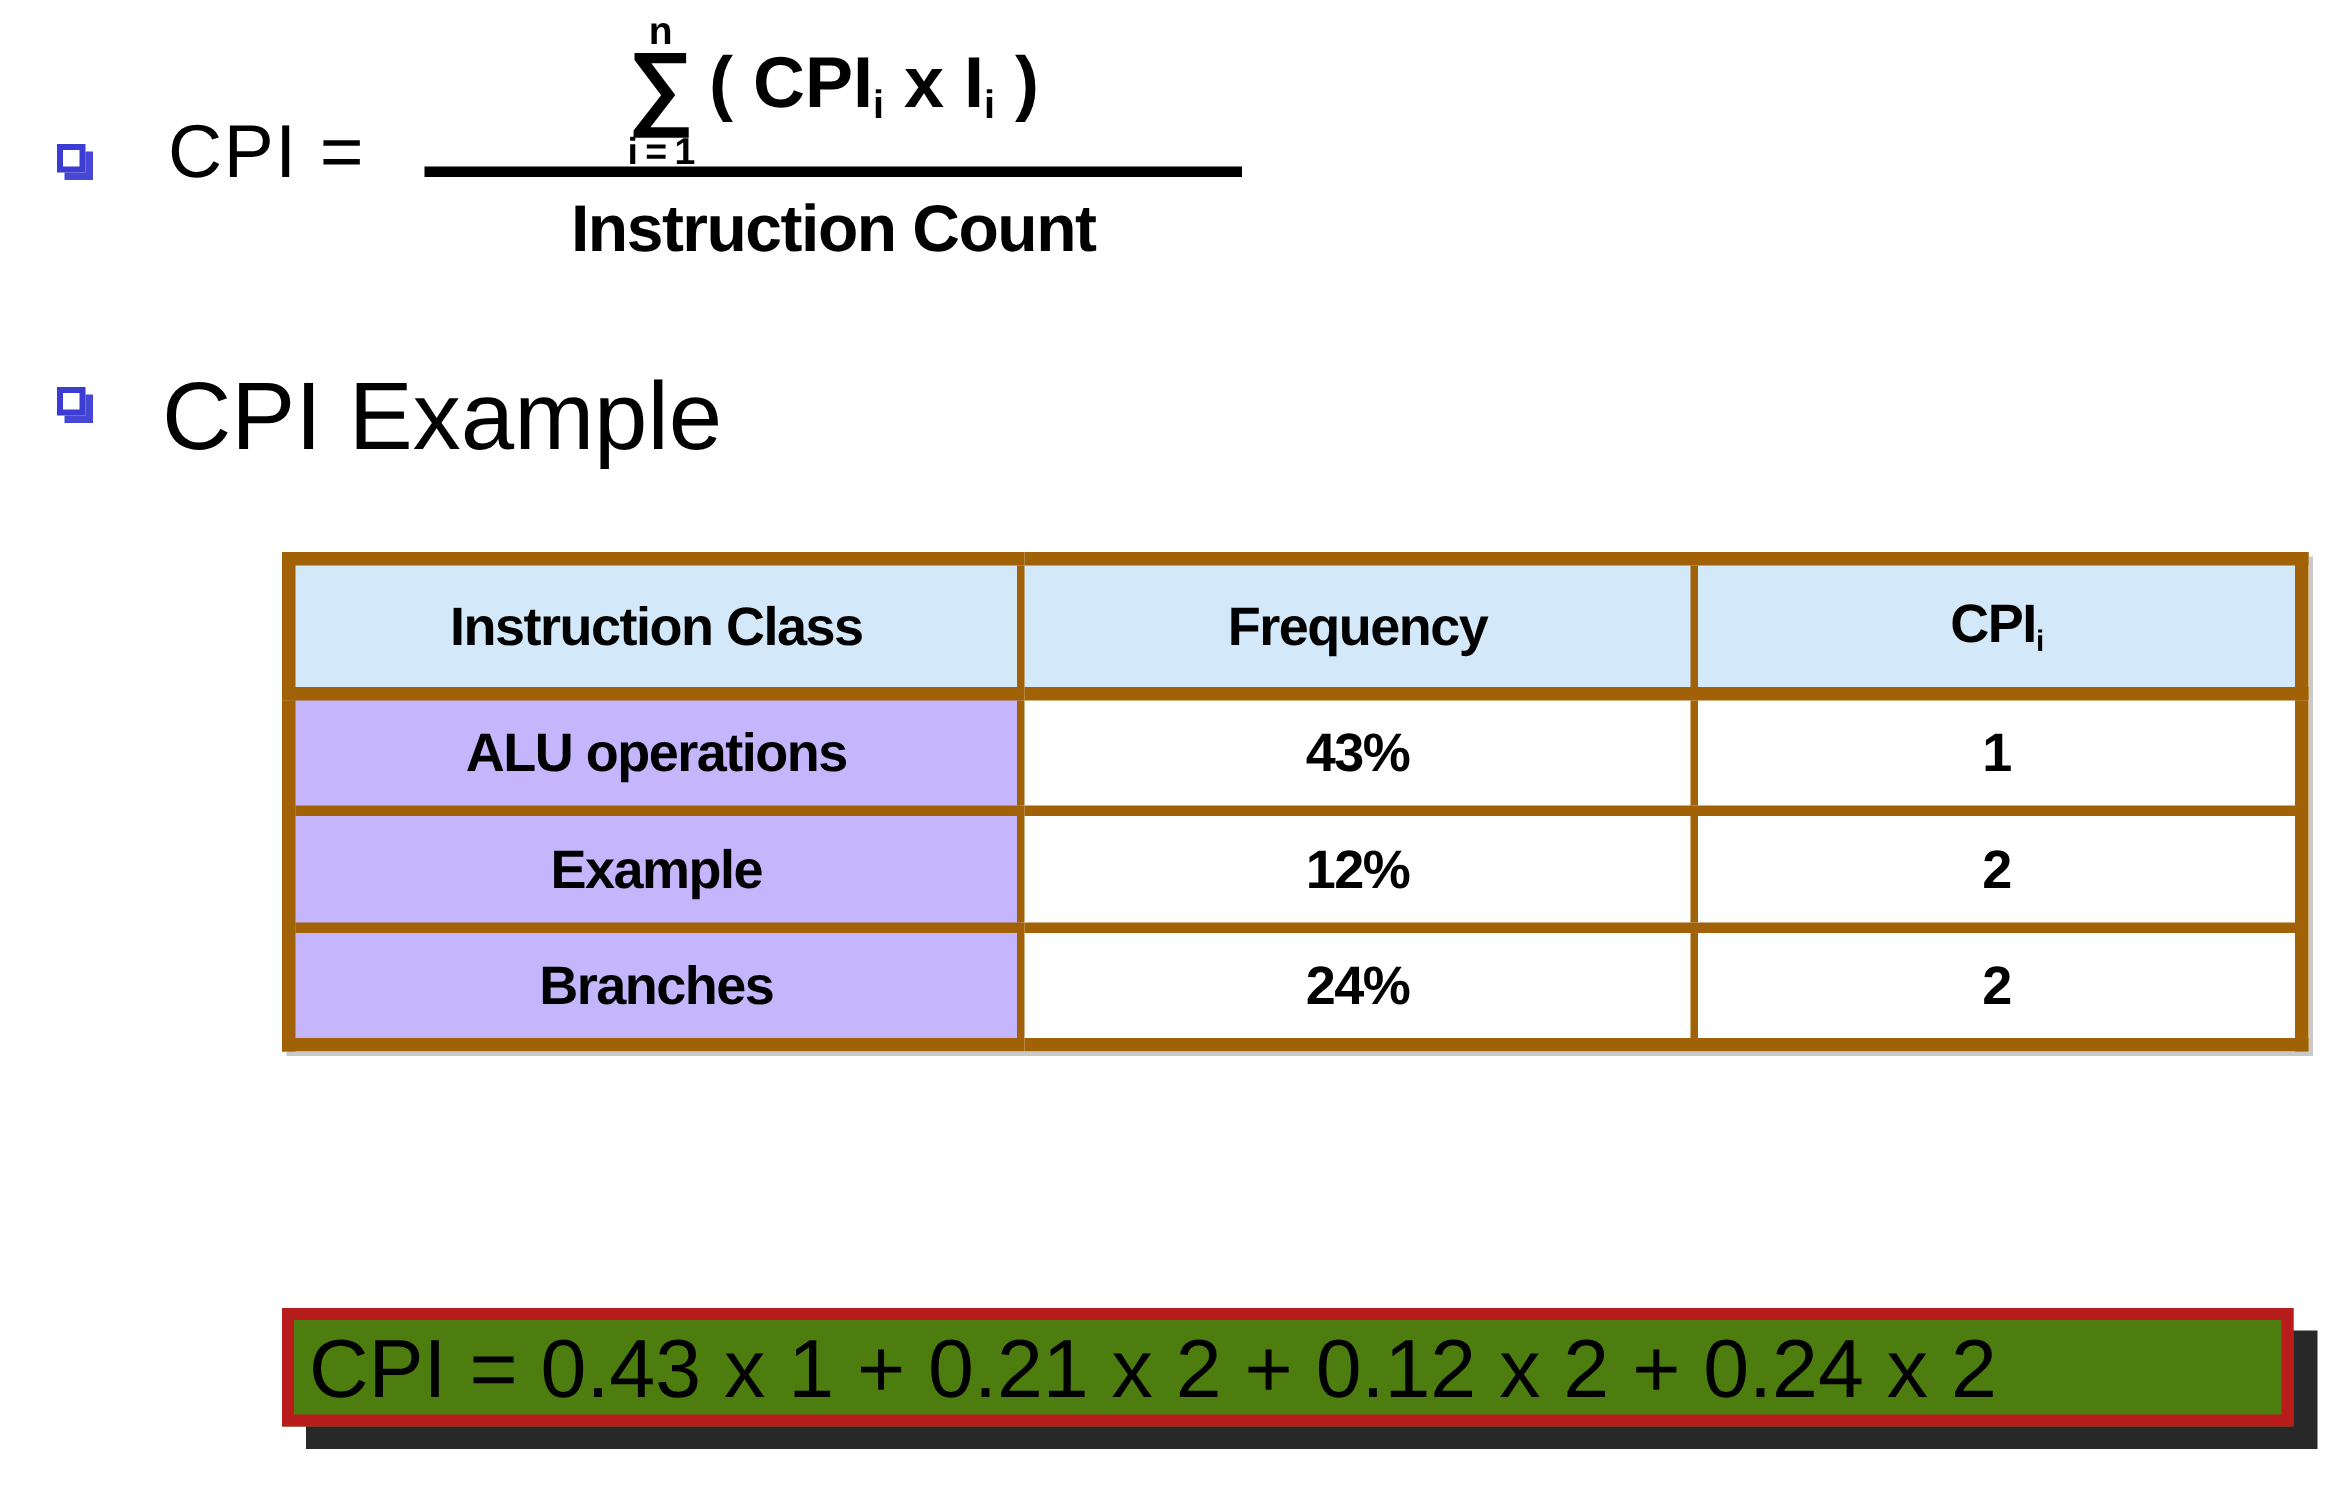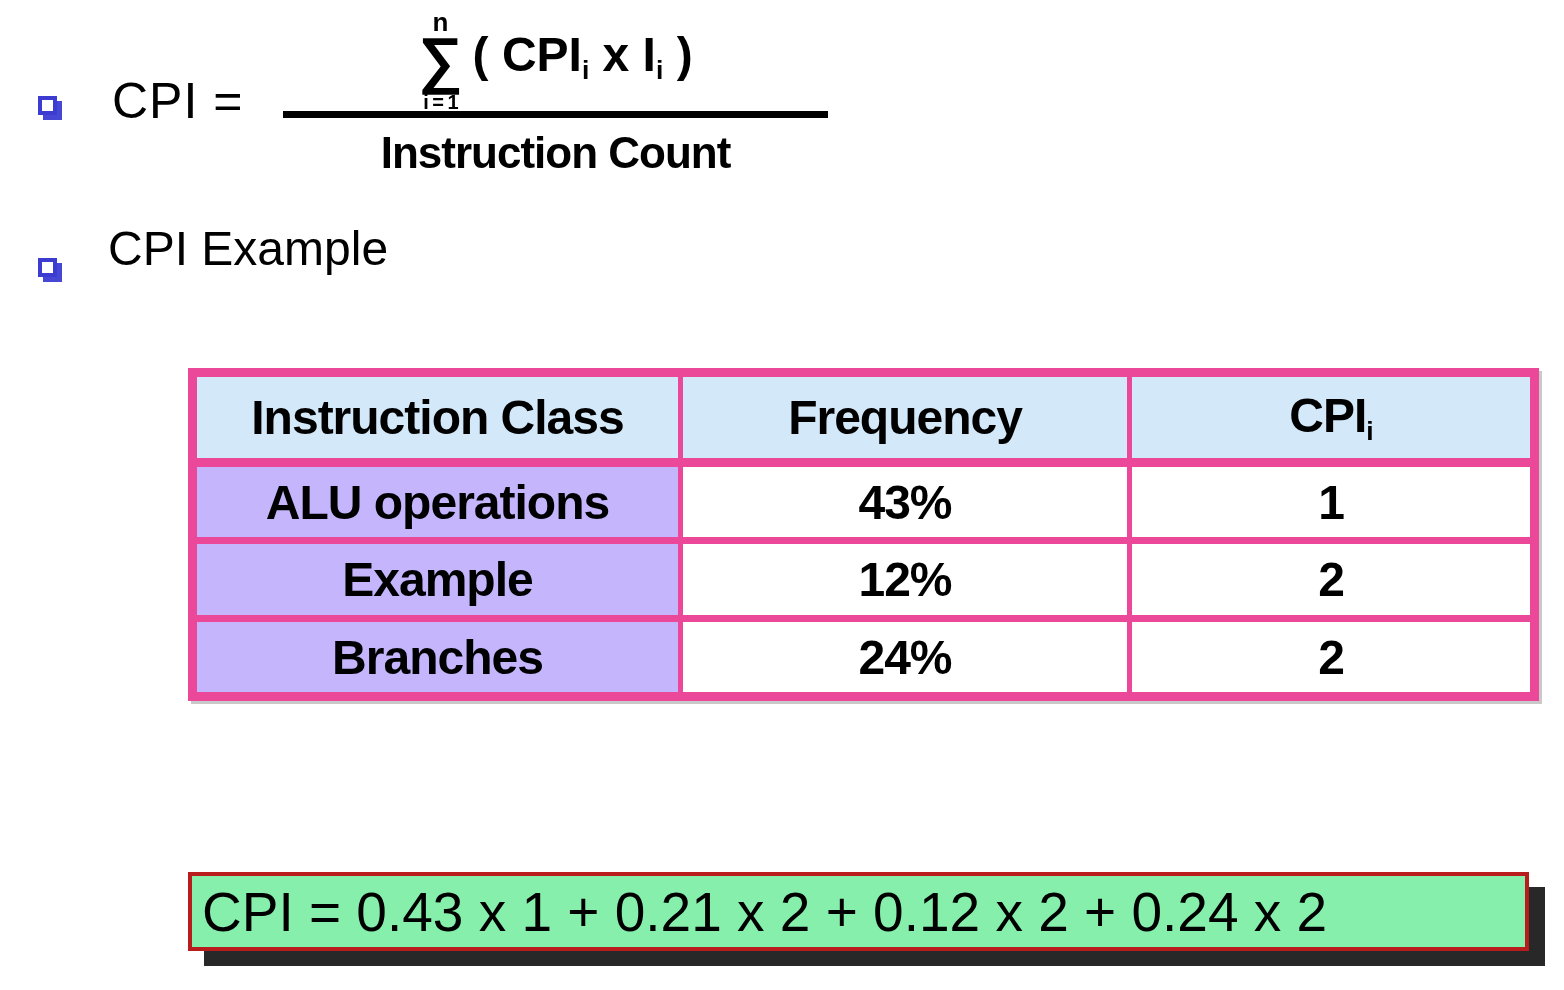--- a/index.html
+++ b/index.html
@@ -49,21 +49,21 @@
   .sigma-block {
     display: inline-flex;
     flex-direction: column;
     align-items: center;
     font-weight: bold;
     line-height: 1;
     margin-bottom: -8px;
   }
   .sig-upper { font-size: 26px; font-weight: bold; margin-bottom: -4px; }
   .sig {      font-size: 62px; font-weight: bold; line-height: 0.95; }
-  .sig-lower { font-size: 20px; font-weight: bold; letter-spacing: -1px; margin-top: 2px; }
+  .sig-lower { font-size: 25px; font-weight: bold; letter-spacing: -1px; margin-top: 2px; }
   .num-expr {
     font-size: 48px;
     font-weight: bold;
     white-space: nowrap;
     letter-spacing: 0px;
   }
   .num-expr sub, .cpi-col-sub {
     font-size: 0.55em;
     vertical-align: -0.3em;
     font-weight: bold;
@@ -71,65 +71,65 @@
   .denominator {
     font-size: 44px;
     font-weight: bold;
     letter-spacing: -1px;
     padding-top: 10px;
   }
 
   
   .example-heading {
     position: absolute;
-    left: 108px; top: 221px;
-    font-size: 48px;
+    left: 108px; top: 240px;
+    font-size: 64px;
     white-space: nowrap;
   }
 
   
   .cpi-table {
     position: absolute;
     left: 188px; top: 368px;
     width: 1342px;
     border-collapse: collapse;
     table-layout: fixed;
     box-shadow: 3px 3px 0 0 #c9c9c9;
   }
   .cpi-table col.c1 { width: 488px; }
   .cpi-table col.c2 { width: 449px; }
   .cpi-table col.c3 { width: 405px; }
   .cpi-table th, .cpi-table td {
-    border: 5px solid #ec4899;
+    border: 5px solid #a16207;
     text-align: center;
     vertical-align: middle;
     font-weight: bold;
-    font-size: 48px;
+    font-size: 36px;
     letter-spacing: -1px;
     background: #ffffff;
   }
   .cpi-table th {
     height: 90px;
     background: #d3e8f9;
     border-top-width: 9px;
     border-bottom-width: 9px;
   }
   .cpi-table th:first-child, .cpi-table td:first-child { border-left-width: 9px; }
   .cpi-table th:last-child,  .cpi-table td:last-child  { border-right-width: 9px; }
   .cpi-table td { height: 78px; border-top-width: 7px; border-bottom-width: 7px; }
   .cpi-table tr:last-child td { border-bottom-width: 9px; }
   .cpi-table td.label-cell { background: #c4b5fd; }
 
   
   .result-box {
     position: absolute;
     left: 188px; top: 872px;
     width: 1341px; height: 79px;
-    background: #86efac;
-    border: 4px solid #b91c1c;
+    background: #4d7c0f;
+    border: 8px solid #b91c1c;
     box-shadow: 16px 15px 0 0 #282828;
     display: flex;
     align-items: center;
   }
   .result-text {
     font-size: 55px;
     padding-left: 10px;
     white-space: nowrap;
   }
 </style>

